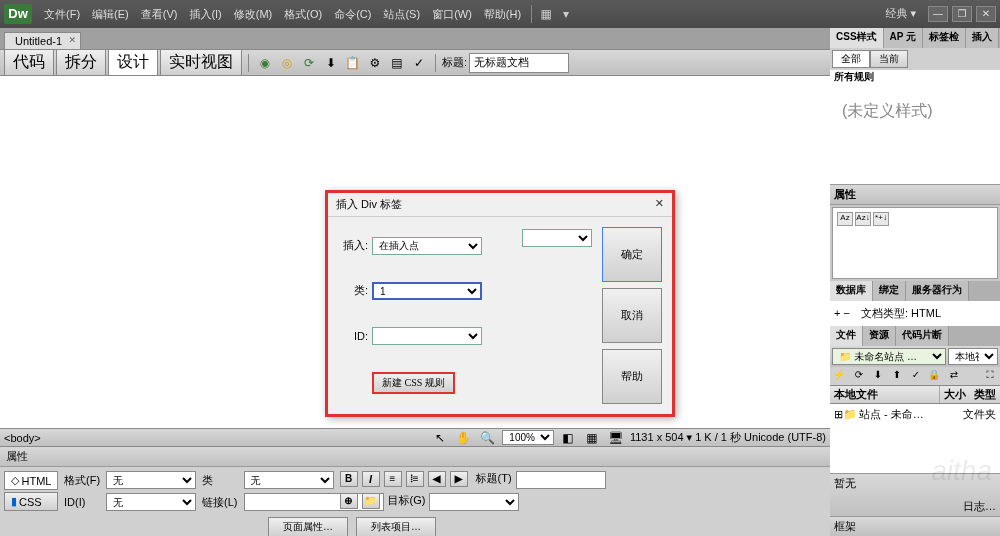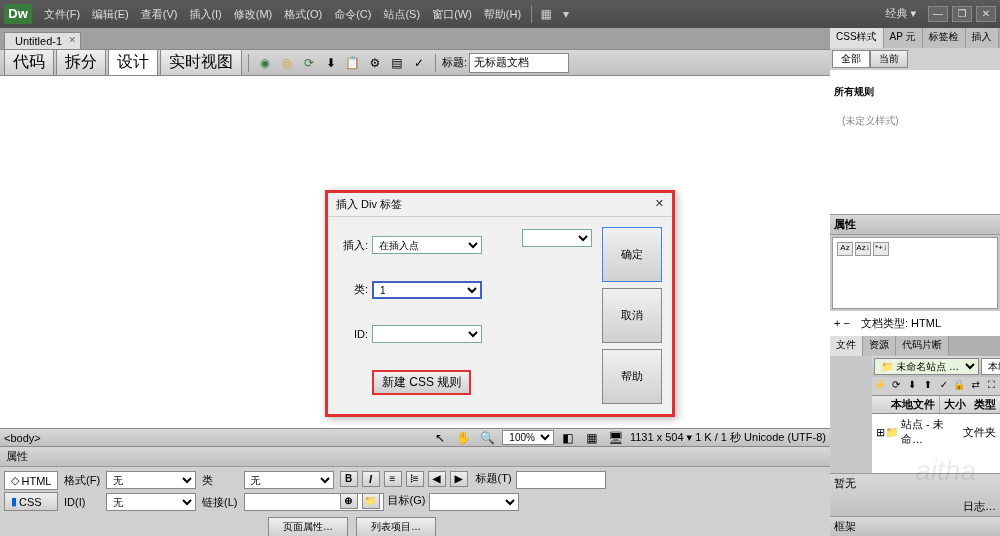--- a/index.html
+++ b/index.html
@@ -19,49 +19,49 @@
     .toolbar { height: 26px; background: linear-gradient(#d8d8d8, #c0c0c0); display: flex; align-items: center; padding: 0 4px; gap: 2px; border-bottom: 1px solid #888; }
     .view-btn { padding: 2px 8px; background: linear-gradient(#f0f0f0, #d0d0d0); border: 1px solid #888; font-size: 16px; cursor: pointer; }
     .view-btn.active { background: #fff; }
     .tool-icon { width: 18px; height: 18px; display: inline-flex; align-items: center; justify-content: center; cursor: pointer; margin: 0 1px; font-size: 12px; }
     .tool-sep { width: 1px; height: 18px; background: #888; margin: 0 4px; }
     .title-input { border: 1px solid #888; padding: 1px 4px; width: 100px; height: 20px; background: #fff; font-size: 11px; }
     
     .main-area { position: absolute; top: 76px; left: 0; width: 830px; height: 355px; background: #fff; }
     
     .right-panels { position: absolute; top: 28px; right: 0; width: 170px; height: 508px; background: #c8c8c8; display: flex; flex-direction: column; }
-    .panel-tabs { display: flex; background: #b0b0b0; height: 20px; }
+    .panel-tabs { display: flex; background: #b0b0b0; height: 20px; font-weight: bold; }
     .panel-tab { padding: 2px 6px; font-size: 10px; border-right: 1px solid #999; cursor: pointer; background: #c0c0c0; }
     .panel-tab.active { background: #e0e0e0; }
     .panel-subtabs { display: flex; background: #d0d0d0; padding: 2px; }
     .panel-subtab { padding: 1px 8px; font-size: 10px; border: 1px solid #888; background: linear-gradient(#f0f0f0,#d0d0d0); cursor: pointer; }
     .panel-subtab.active { background: #fff; }
-    .panel-content { background: #fff; padding: 15px 4px; font-size: 10px; flex: 0 0 auto; }
+    .panel-content { background: #fff; padding: 0 4px; font-size: 10px; flex: 0 0 auto; }
     .panel-header { background: linear-gradient(#d8d8d8,#c0c0c0); padding: 2px 4px; font-weight: bold; font-size: 11px; border-top: 1px solid #999; border-bottom: 1px solid #999; }
     .rules-panel { height: 100px; background: #fff; overflow: auto; }
-    .rules-text { color: #888; font-size: 10px; padding-left: 12px; }
+    .rules-text { color: #888; font-size: 16px; padding-left: 12px; margin-top: 17px; }
     
     .prop-panel { height: 72px; background: #fff; border: 1px solid #999; margin: 2px; padding: 2px; }
     .prop-icons { display: flex; gap: 2px; padding: 2px; }
     .prop-icon { width: 16px; height: 14px; border: 1px solid #999; background: #e8e8e8; font-size: 8px; text-align: center; }
     
     .db-panel { background: #fff; padding: 4px; font-size: 10px; }
     .db-line { padding: 1px 0; }
     .db-note { background: #fffae0; border: 1px solid #ddc; padding: 4px; margin-top: 4px; font-size: 10px; }
     .db-note li { margin-left: 16px; list-style: decimal; }
     .link-text { color: #04c; text-decoration: underline; }
     
-    .files-panel { background: #fff; flex: 1; margin-left: 42px; }
+    .files-panel { background: #fff; flex: 1; }
     .files-toolbar { background: linear-gradient(#d8d8d8,#c0c0c0); padding: 2px; display: flex; align-items: center; gap: 2px; }
     .files-select { border: 1px solid #888; background: #e8f4e0; padding: 1px 2px; font-size: 10px; flex: 1; }
     .files-select2 { border: 1px solid #888; background: #fff; padding: 1px 2px; font-size: 10px; width: 50px; }
     .files-icons { display: flex; background: #d0d0d0; padding: 2px; gap: 3px; }
     .fi { width: 16px; height: 14px; font-size: 10px; text-align: center; cursor: pointer; }
     .files-header { display: flex; background: linear-gradient(#e8e8e8,#d0d0d0); border-top: 1px solid #888; border-bottom: 1px solid #888; font-size: 10px; font-weight: bold; }
-    .files-header span:first-child { flex: 1; padding: 1px 4px; border-right: 1px solid #aaa; text-align: right; }
+    .files-header span:first-child { flex: 1; padding: 1px 4px; border-right: 1px solid #aaa; }
     .files-header span { padding: 1px 4px; }
     .files-list { background: #fff; font-size: 10px; padding: 2px 4px; }
     .file-row { display: flex; align-items: center; padding: 1px 0; }
     .folder-icon { color: #d4a017; margin-right: 2px; }
     
     .statusbar { position: absolute; bottom: 90px; left: 0; width: 830px; height: 18px; background: linear-gradient(#d8d8d8,#c0c0c0); display: flex; align-items: center; padding: 0 4px; font-size: 10px; border-top: 1px solid #888; }
     .status-left { flex: 0 0 auto; }
     .status-right { margin-left: auto; display: flex; align-items: center; gap: 4px; }
     .zoom-sel { border: 1px solid #888; padding: 0 2px; background: #fff; font-size: 10px; text-align: right; }
     
@@ -79,27 +79,27 @@
     .page-btn { padding: 2px 14px; border: 1px solid #888; background: linear-gradient(#f0f0f0,#d0d0d0); font-size: 10px; cursor: pointer; }
     
     .dialog-overlay { position: absolute; top: 190px; left: 325px; width: 350px; border: 3px solid #e03030; background: #f0f0f0; box-shadow: 2px 2px 8px rgba(0,0,0,0.3); }
     .dialog-title { padding: 4px 8px; font-size: 11px; display: flex; justify-content: space-between; border-bottom: 1px solid #ccc; }
     .dialog-close { cursor: pointer; font-size: 11px; color: #333; }
     .dialog-body { padding: 10px; display: flex; gap: 10px; }
     .dialog-form { flex: 1; display: grid; grid-template-columns: 30px 110px; gap: 8px 4px; align-items: center; font-size: 11px; }
     .dialog-form label { text-align: right; }
     .dsel { border: 1px solid #7a9; background: #fff; padding: 1px 2px; font-size: 10px; height: 18px; width: 100%; }
     .dsel.hl { border: 2px solid #4060c0; }
-    .dialog-newcss { grid-column: 2; padding: 2px 8px; border: 2px solid #e03030; background: linear-gradient(#f0f0f0,#d0d0d0); font-size: 12px; cursor: pointer; width: fit-content; }
+    .dialog-newcss { grid-column: 2; padding: 2px 8px; border: 2px solid #e03030; background: linear-gradient(#f0f0f0,#d0d0d0); font-size: 10px; cursor: pointer; width: fit-content; font-family: Liberation Serif, serif; }
     .dialog-btns { display: flex; flex-direction: column; gap: 6px; }
     .dbtn { padding: 19px 18px; border: 1px solid #888; background: linear-gradient(#f0f0f0,#d0d0d0); font-size: 11px; cursor: pointer; }
     .dbtn.primary { border: 1px solid #4080ff; }
     .dialog-extra-sel { position: absolute; top: 36px; right: 80px; width: 70px; }
     
-    .watermark { position: absolute; top: 455px; right: 24px; color: rgba(0,0,0,0.08); font-size: 28px; font-style: italic; pointer-events: none; }
+    .watermark { position: absolute; top: 455px; right: 8px; color: rgba(0,0,0,0.08); font-size: 28px; font-style: italic; pointer-events: none; }
     .right-bottom-panels { display: flex; flex-direction: column; }
     .rbp-header { background: linear-gradient(#d8d8d8,#c0c0c0); padding: 2px 4px; font-size: 10px; border-top: 1px solid #999; display: flex; gap: 8px; flex-direction: column; }
   </style>
 </head>
 <body>
 
 <div class="titlebar">
   <div class="dw-logo">Dw</div>
   <div class="menu-item">文件(F)</div>
   <div class="menu-item">编辑(E)</div>
@@ -254,20 +254,25 @@
 
   <div class="panel-header">属性</div>
   <div class="prop-panel">
     <div class="prop-icons">
       <div class="prop-icon">Az</div>
       <div class="prop-icon">Az↓</div>
       <div class="prop-icon">*+↓</div>
     </div>
   </div>
 
+  <div class="panel-tabs">
+    <div class="panel-tab active">数据库</div>
+    <div class="panel-tab">绑定</div>
+    <div class="panel-tab">服务器行为</div>
+  </div>
   <div class="db-panel">
     <div class="db-line"><span>+</span> <span>−</span>　<span>文档类型: HTML</span></div>
   </div>
 
   <div class="panel-tabs">
     <div class="panel-tab active">文件</div>
     <div class="panel-tab">资源</div>
     <div class="panel-tab">代码片断</div>
   </div>
   <div class="files-panel">

